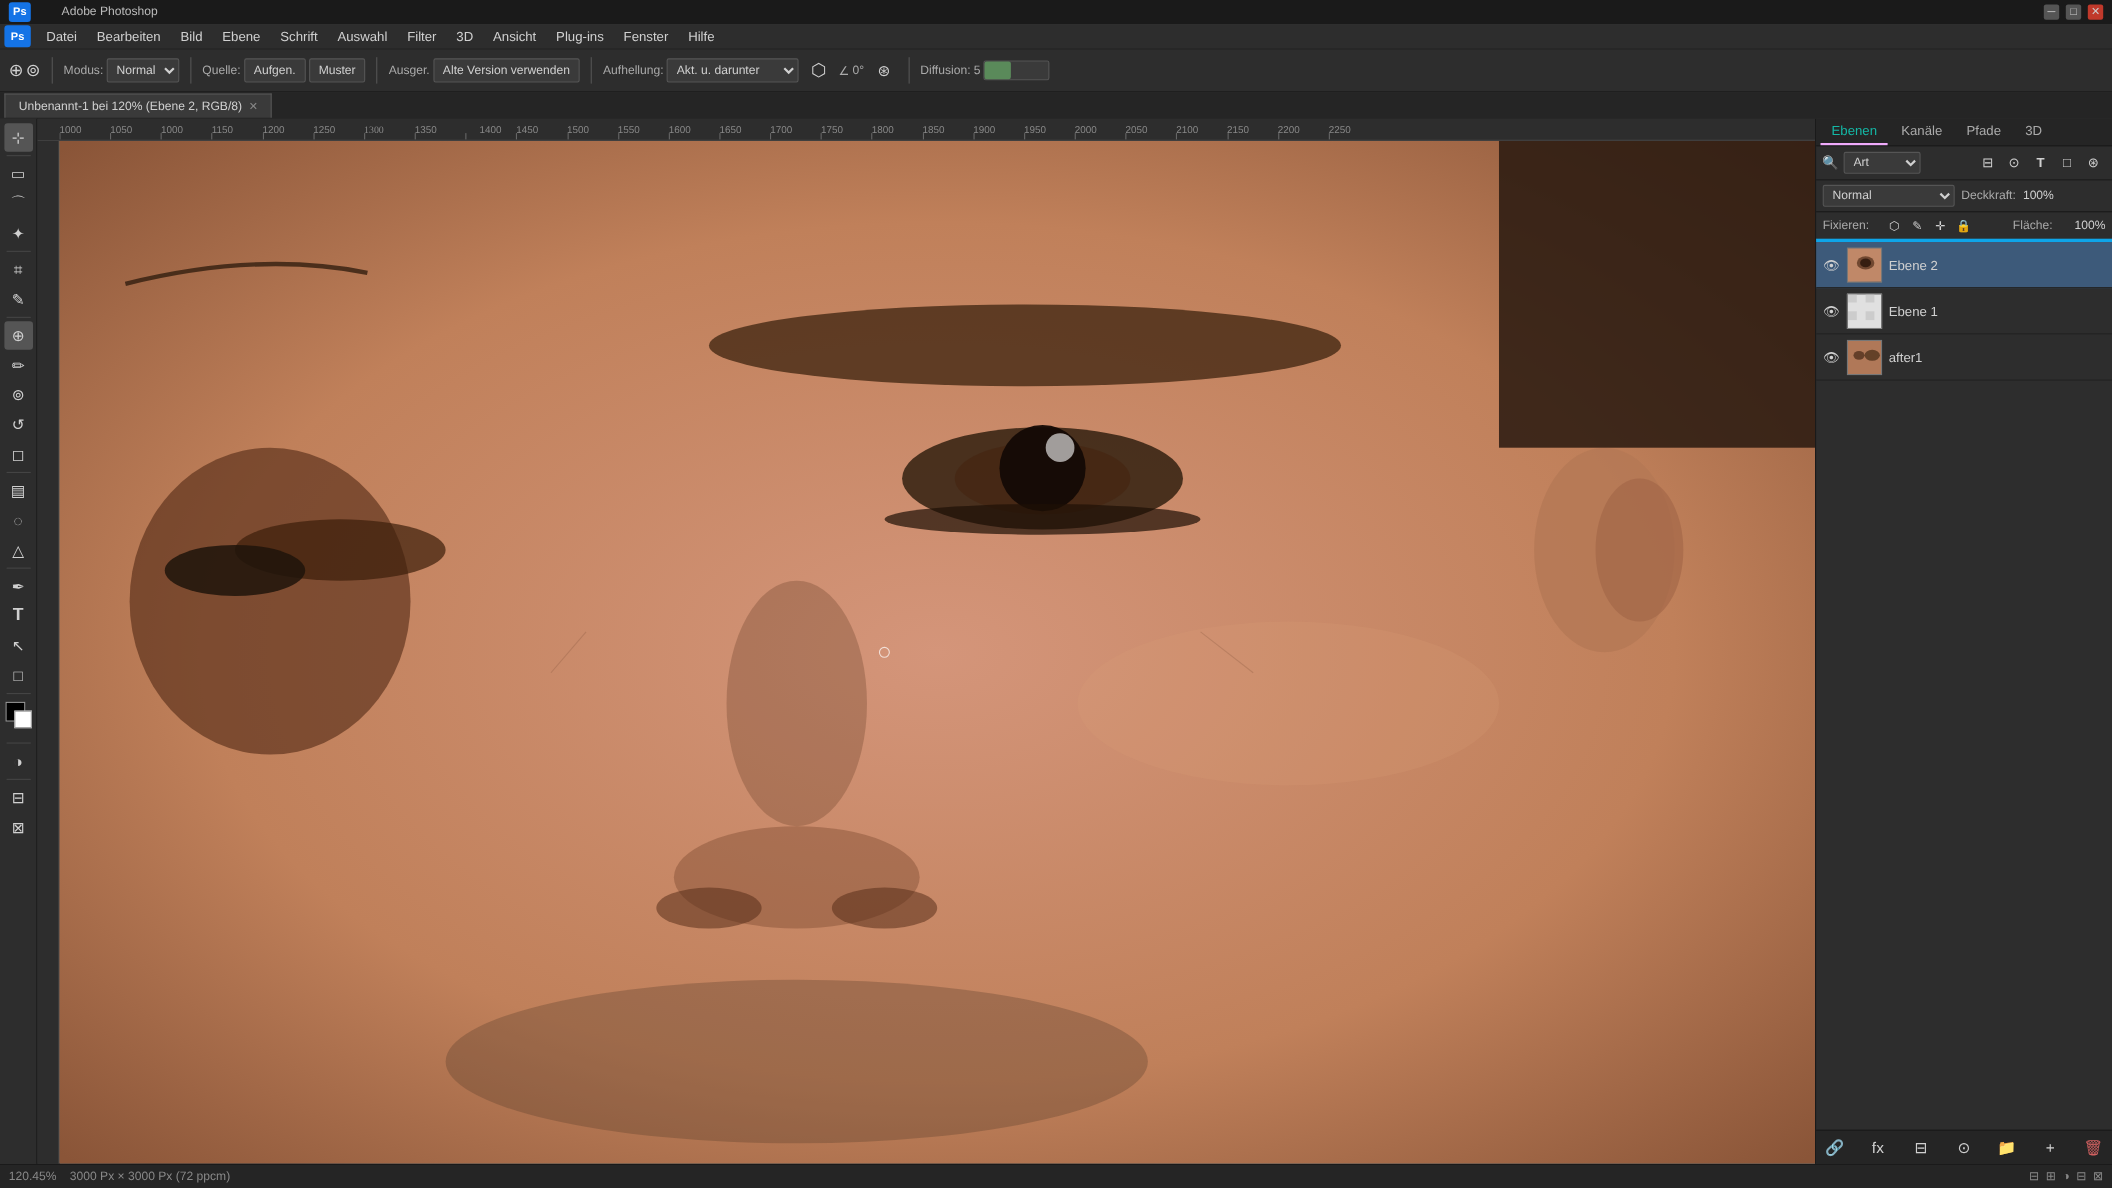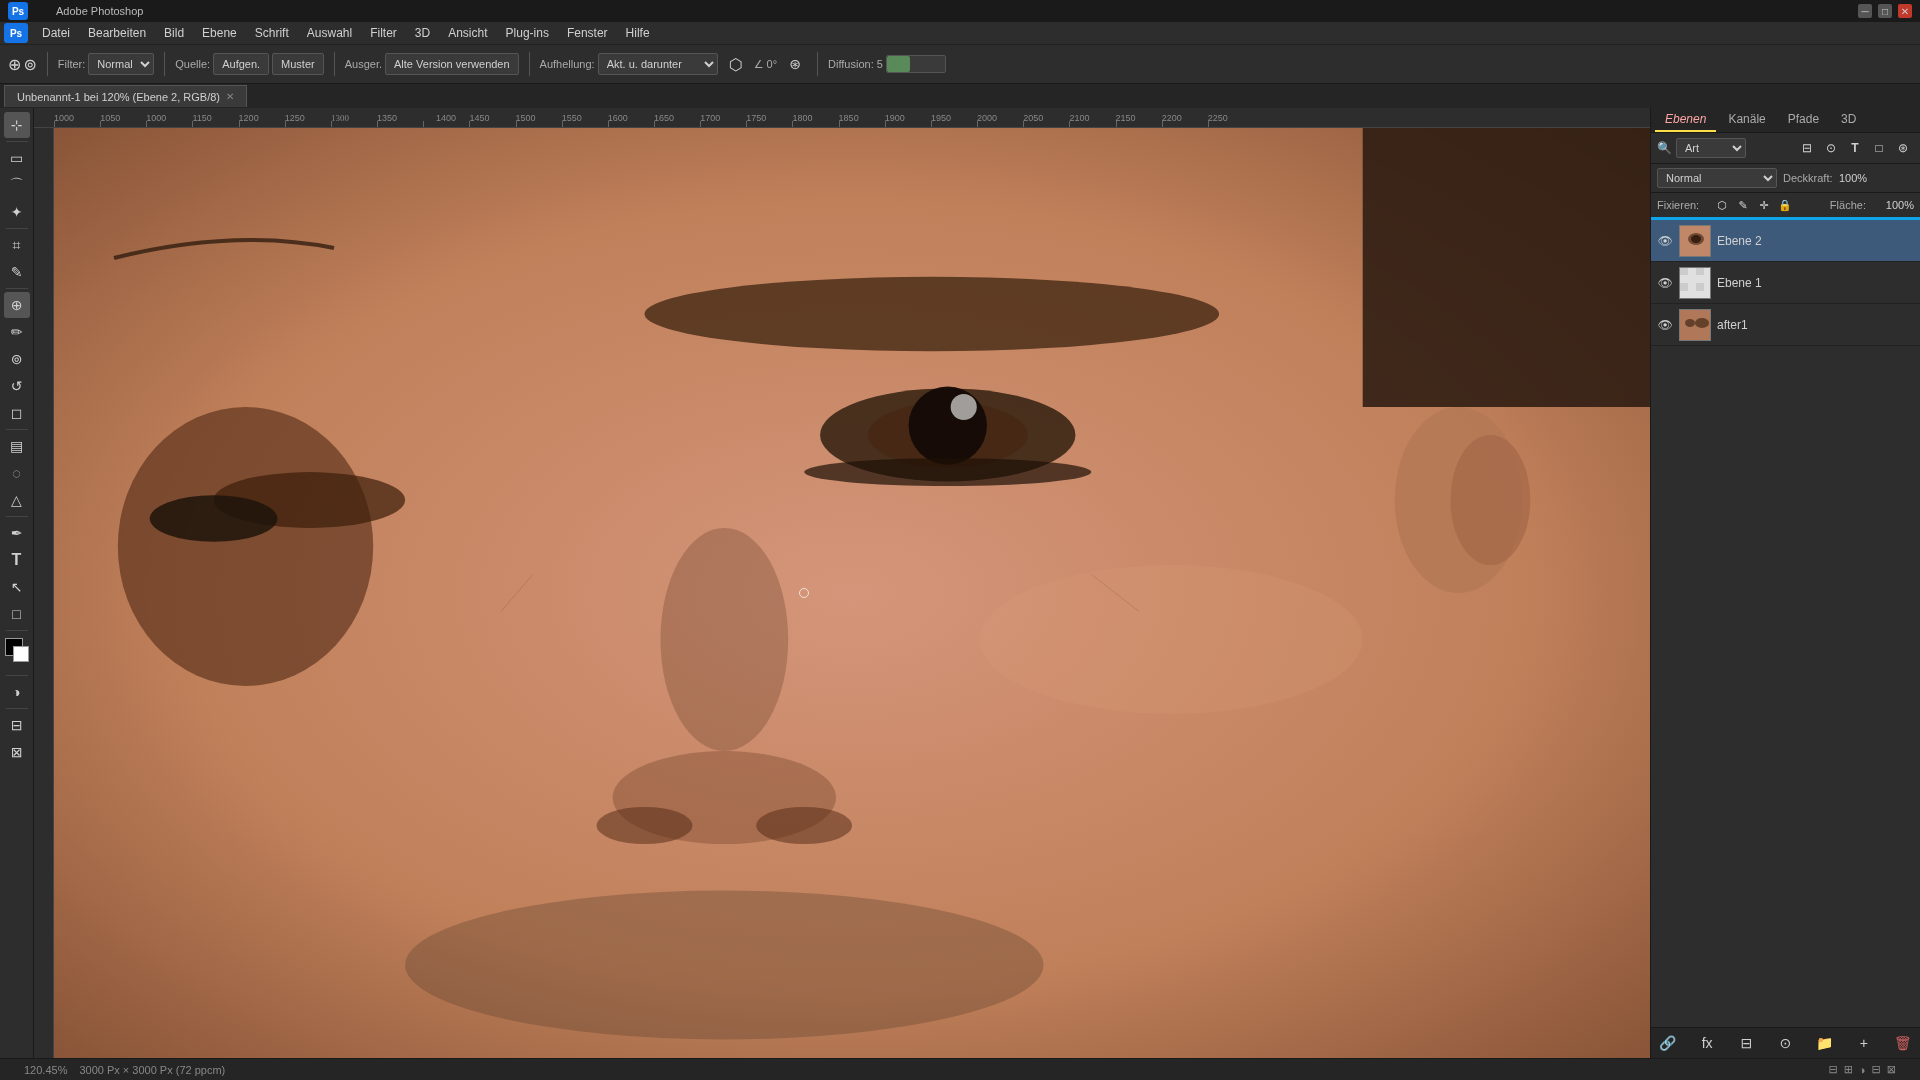--- a/index.html
+++ b/index.html
@@ -100,21 +100,21 @@
     }
 
     
     .panel-tabs {
       display: flex; background: #252525; border-bottom: 1px solid #1a1a1a;
       padding: 0 4px; gap: 2px;
     }
     .panel-tab {
       padding: 4px 10px; font-size: 12px; color: #aaa; cursor: pointer; border-bottom: 2px solid transparent;
     }
-    .panel-tab.active { color: #fca5a5; border-bottom: 2px solid #fde047; font-style: italic; }
+    .panel-tab.active { color: #14b8a6; border-bottom: 2px solid #f0abfc; }
 
     
     .panel-toolbar {
       display: flex; align-items: center; padding: 4px 6px; gap: 4px; border-bottom: 1px solid #1a1a1a; flex-wrap: wrap;
     }
     .panel-icon-btn { width: 22px; height: 22px; background: transparent; border: none; color: #d0d0d0; cursor: pointer; display: flex; align-items: center; justify-content: center; font-size: 12px; border-radius: 2px; }
     .panel-select { background: #3a3a3a; border: 1px solid #555; color: #d0d0d0; font-size: 11px; padding: 2px 4px; height: 20px; border-radius: 2px; cursor: pointer; }
 
     .layer-blend-row {
       display: flex; align-items: center; padding: 4px 6px; gap: 6px; border-bottom: 1px solid #1a1a1a;
@@ -139,21 +139,21 @@
     .layer-name { font-size: 12px; color: #d0d0d0; flex: 1; }
 
     
     .thumb-ebene2 { background: linear-gradient(135deg, #b87a5a, #c89878, #7a5540); }
     .thumb-ebene1 { background: #e0e0e0; }
     .thumb-after1 { background: linear-gradient(135deg, #8a6050, #c89070, #d4a07a); }
 
     
     #statusbar {
       width: 100%; height: 22px; background: #252525; border-top: 1px solid #1a1a1a;
-      display: flex; align-items: center; padding: 0 24px; gap: 12px; font-size: 11px; color: #888;
+      display: flex; align-items: center; padding: 0 8px; gap: 12px; font-size: 11px; color: #888;
     }
 
     
     .panel-bottom-toolbar {
       display: flex; align-items: center; justify-content: space-between;
       padding: 4px 6px; border-top: 1px solid #1a1a1a; background: #252525;
     }
     .panel-bottom-btn { width: 22px; height: 22px; background: transparent; border: none; color: #d0d0d0; cursor: pointer; display: flex; align-items: center; justify-content: center; font-size: 14px; border-radius: 2px; }
 
     
@@ -195,21 +195,21 @@
 </div>
 
 <div id="toolbar">
 
   <div style="display:flex;align-items:center;gap:2px;">
     <span style="font-size:16px;">⊕</span>
     <span style="font-size:16px;">⊚</span>
   </div>
   <div class="toolbar-divider"></div>
   <div class="toolbar-item">
-    <span class="toolbar-label">Filter:</span>
+    <span class="toolbar-label">Modus:</span>
     <select class="toolbar-select">
       <option>Normal</option>
     </select>
   </div>
   <div class="toolbar-divider"></div>
   <div class="toolbar-item">
     <span class="toolbar-label">Quelle:</span>
     <button class="toolbar-btn">Aufgen.</button>
     <button class="toolbar-btn">Muster</button>
   </div>

